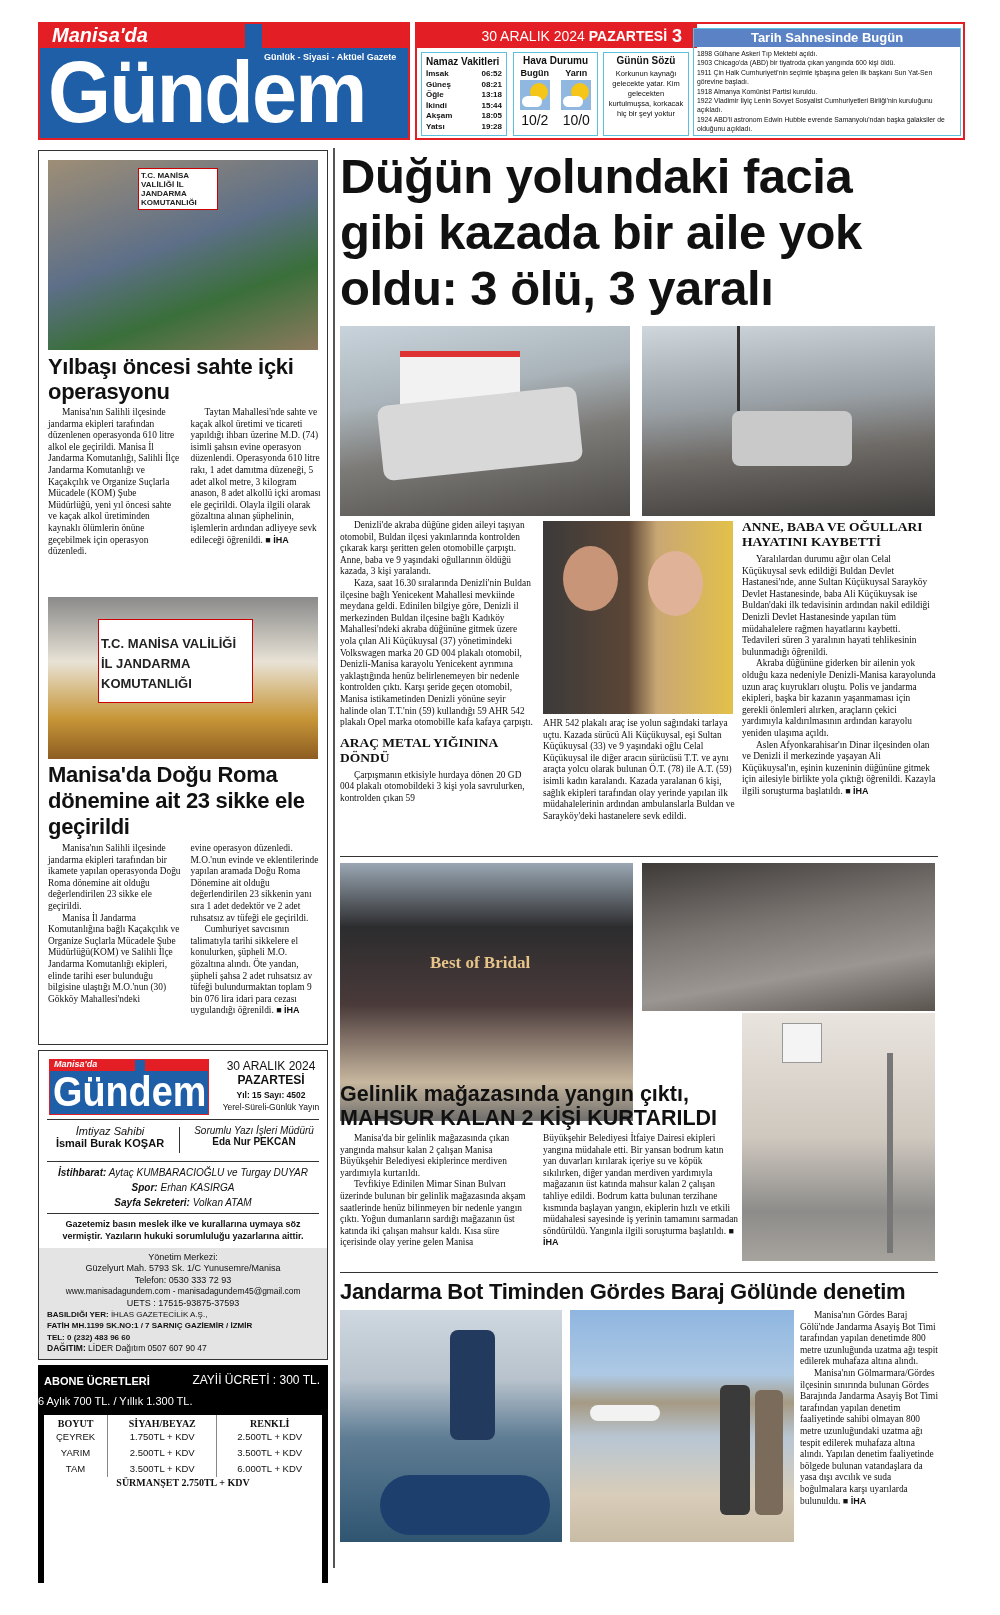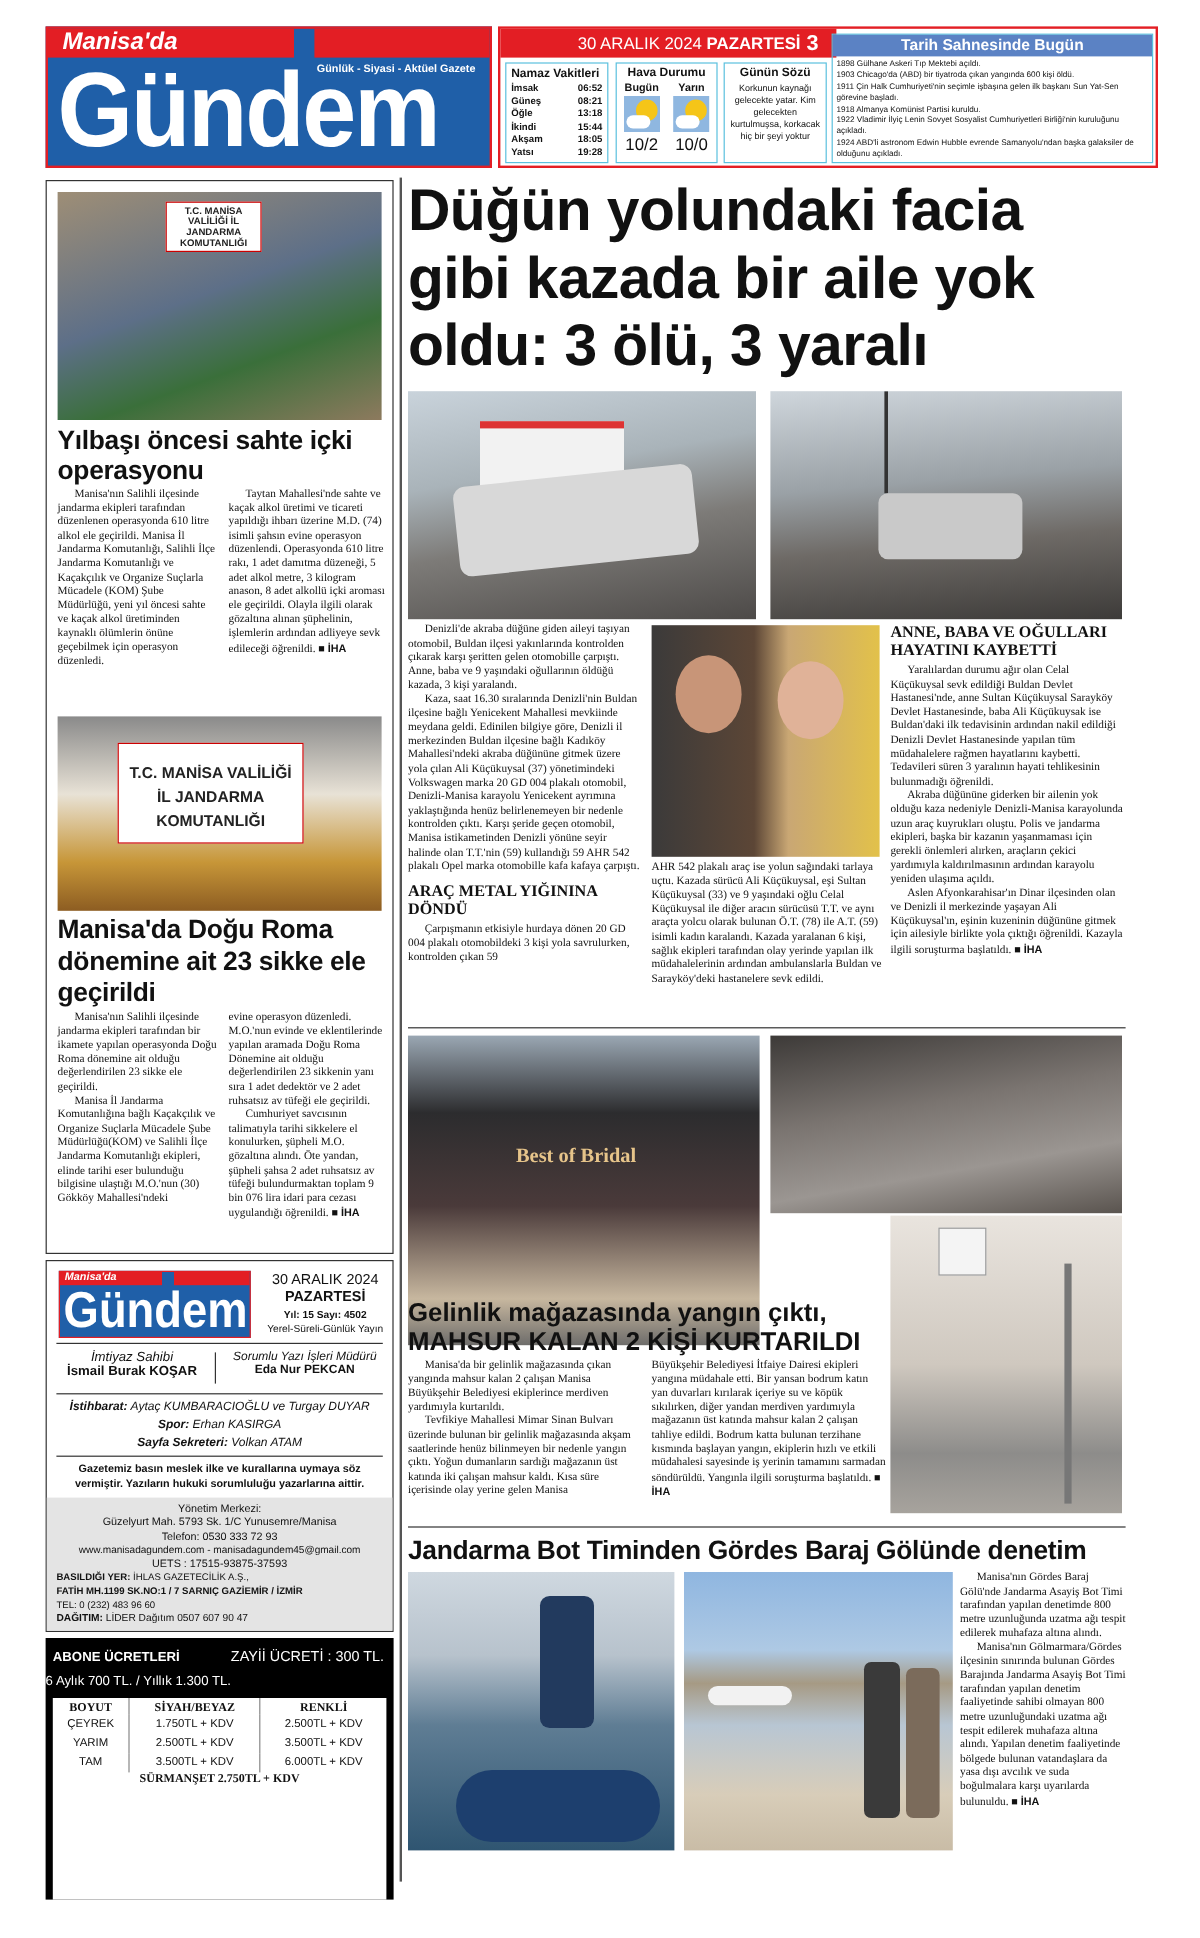--- a/index.html
+++ b/index.html
@@ -28,21 +28,21 @@
 .hava .temp{font:14px "Liberation Sans",sans-serif}
 .soz{position:absolute;left:186px;top:28px;width:86px;height:84px;border:1px solid #5bc0de;text-align:center;font:7.5px/10px "Liberation Sans",sans-serif;padding:2px}
 .soz h4{font:bold 10px "Liberation Sans",sans-serif;margin-bottom:3px}
 .tarih{position:absolute;left:276px;top:4px;width:268px;height:108px;border:1px solid #5bc0de;font:6.8px/9.4px "Liberation Sans",sans-serif;padding:0 3px}
 .tarih h3{background:#5b82c4;color:#fff;text-align:center;font:bold 13px "Liberation Sans",sans-serif;margin:0 -3px 2px;height:18px;line-height:18px}
 
 .lcol{left:38px;top:150px;width:290px;border:1px solid #333;height:895px}
 .photo{background:#6b6b6b;position:absolute;overflow:hidden}
 .ph1{left:48px;top:160px;width:270px;height:190px;background:linear-gradient(160deg,#9e8e76,#5d6f88 45%,#3a6f3a 70%,#8d7a5e)}
 .ph2{left:48px;top:597px;width:270px;height:162px;background:linear-gradient(180deg,#8a8a8a,#e8e2d6 40%,#c79638 75%,#8d5d22)}
-.sign{position:absolute;background:#fff;border:1px solid #c00;text-align:center;font:bold 8px "Liberation Sans",sans-serif;color:#222;padding:2px}
+.sign{position:absolute;background:#fff;border:1px solid #c00;font:bold 8px "Liberation Sans",sans-serif;color:#222;padding:2px}
 .hl{font:bold 22px/25px "Liberation Sans",sans-serif;color:#111;letter-spacing:-0.3px}
 .body{font:9.4px/11.6px "Liberation Serif",serif;text-align:left;text-indent:14px}
 .body p{text-indent:14px}
 .two{display:flex;gap:10px}
 .two>div{flex:1}
 .iha{font:bold 9px "Liberation Sans",sans-serif}
 
 .imp{left:38px;top:1050px;width:290px;height:310px;border:1px solid #333}
 .imp .mlogo{position:absolute;left:10px;top:8px;width:160px;height:56px;background:#1f5fa8;border:1px solid #e31e24}
 .imp .mlogo .r{position:absolute;left:0;top:0;width:85px;height:11px;background:#e31e24}
@@ -249,21 +249,21 @@
   <div class="line" style="top:162px"></div>
   <div class="notice" style="top:167px">Gazetemiz basın meslek ilke ve kurallarına uymaya söz vermiştir. Yazıların hukuki sorumluluğu yazarlarına aittir.</div>
   <div class="grey">
     <div class="c" style="font-weight:normal">Yönetim Merkezi:</div>
     <div class="c">Güzelyurt Mah. 5793 Sk. 1/C Yunusemre/Manisa</div>
     <div class="c">Telefon: 0530 333 72 93</div>
     <div class="c" style="font-size:8.4px">www.manisadagundem.com - manisadagundem45@gmail.com</div>
     <div class="c">UETS : 17515-93875-37593</div>
     <div style="font-size:8px"><b>BASILDIĞI YER:</b> <span>İHLAS GAZETECİLİK A.Ş.,</span></div>
     <div style="font-size:8px;font-weight:bold">FATİH MH.1199 SK.NO:1 / 7 SARNIÇ GAZİEMİR / İZMİR</div>
-    <div style="font-size:8px;font-weight:normal">TEL: 0 (232) 483 96 60</div>
+    <div style="font-size:8px;font-weight:bold">TEL: 0 (232) 483 96 60</div>
     <div style="font-size:8.5px"><b>DAĞITIM:</b> <span>LİDER Dağıtım 0507 607 90 47</span></div>
   </div>
 </div>
 
 <div class="abs abone">
   <div class="t1">ABONE ÜCRETLERİ</div>
   <div class="t2"><b>ZAYİİ ÜCRETİ :</b> <span>300 TL.</span></div>
   <div class="t3">6 Aylık 700 TL.   /   Yıllık 1.300 TL.</div>
   <div class="tbl">
     <table>
@@ -341,21 +341,21 @@
   <div style="position:absolute;left:40px;top:10px;width:40px;height:40px;background:#f4f4f4;border:1px solid #999"></div>
   <div style="position:absolute;left:145px;top:40px;width:6px;height:200px;background:#777"></div>
 </div>
 
 <div class="abs firehl">
   <div>Gelinlik mağazasında yangın çıktı,</div>
   <div>MAHSUR KALAN 2 KİŞİ KURTARILDI</div>
 </div>
 <div class="abs body c4">
   <p>Manisa'da bir gelinlik mağazasında çıkan yangında mahsur kalan 2 çalışan Manisa Büyükşehir Belediyesi ekiplerince merdiven yardımıyla kurtarıldı.</p>
-  <p>Tevfikiye Mahallesi Mimar Sinan Bulvarı üzerinde bulunan bir gelinlik mağazasında akşam saatlerinde henüz bilinmeyen bir nedenle yangın çıktı. Yoğun dumanların sardığı mağazanın üst katında iki çalışan mahsur kaldı. Kısa süre içerisinde olay yerine gelen Manisa</p>
+  <p>Tevfikiye Edinilen Mimar Sinan Bulvarı üzerinde bulunan bir gelinlik mağazasında akşam saatlerinde henüz bilinmeyen bir nedenle yangın çıktı. Yoğun dumanların sardığı mağazanın üst katında iki çalışan mahsur kaldı. Kısa süre içerisinde olay yerine gelen Manisa</p>
 </div>
 <div class="abs body c5">
   <p style="text-indent:0"><span>Büyükşehir Belediyesi İtfaiye Dairesi ekipleri yangına müdahale etti. Bir yansan bodrum katın yan duvarları kırılarak içeriye su ve köpük sıkılırken, diğer yandan merdiven yardımıyla mağazanın üst katında mahsur kalan 2 çalışan tahliye edildi. Bodrum katta bulunan terzihane kısmında başlayan yangın, ekiplerin hızlı ve etkili müdahalesi sayesinde iş yerinin tamamını sarmadan söndürüldü. Yangınla ilgili soruşturma başlatıldı.</span> <span class="iha">■ İHA</span></p>
 </div>
 
 <div class="abs rule" style="left:340px;top:1272px;width:598px"></div>
 
 <h2 class="abs gordeshl">Jandarma Bot Timinden Gördes Baraj Gölünde denetim</h2>
 <div class="abs photo ph9">
   <div style="position:absolute;left:110px;top:20px;width:45px;height:110px;background:#223a5e;border-radius:8px"></div>

